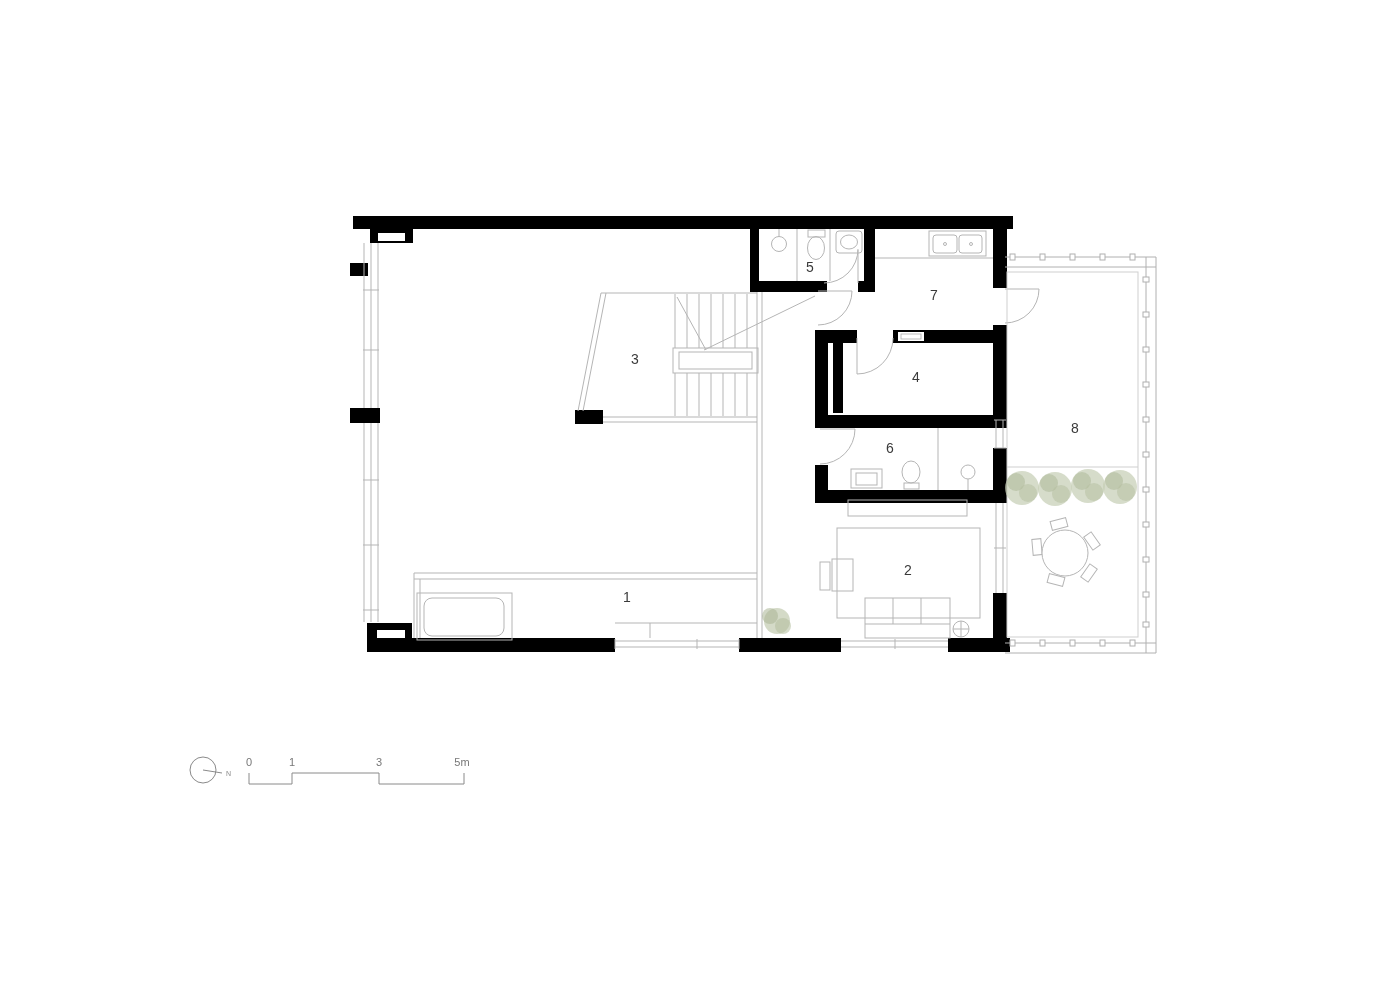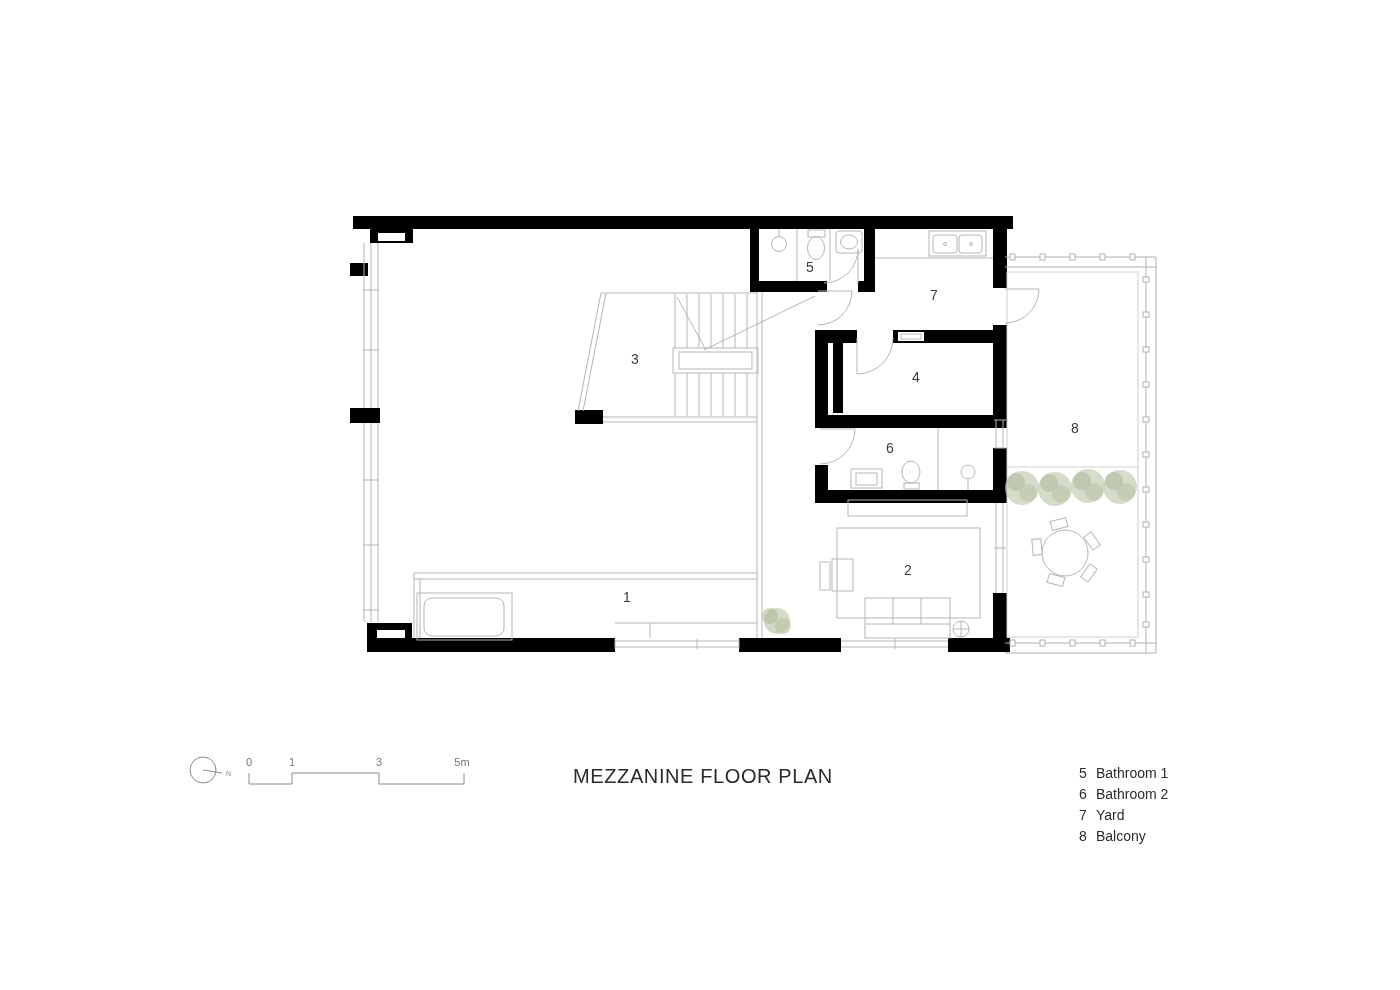--- a/index.html
+++ b/index.html
@@ -281,22 +281,15 @@
     <path d="M249,773 L249,784 L292,784 L292,773 L379,773 L379,784 L464,784 L464,773" stroke="#8a8a8a" stroke-width="1" fill="none"></path>
     <g text-anchor="middle" font-size="11" fill="#777">
       <text x="249" y="766">0</text>
       <text x="292" y="766">1</text>
       <text x="379" y="766">3</text>
       <text x="462" y="766">5m</text>
     </g>
   </g>
 </svg>
 
-<div class="plan-title">MEZZANINE FLOOR PLAN</div>
-
-<div class="legend-col c2">
-  <div class="legend-row"><span class="num">5</span><span>Bathroom 1</span></div>
-  <div class="legend-row"><span class="num">6</span><span>Bathroom 2</span></div>
-  <div class="legend-row"><span class="num">7</span><span>Yard</span></div>
-  <div class="legend-row"><span class="num">8</span><span>Balcony</span></div>
+
+
 </div>
 
-</div>
-
 </body></html>

